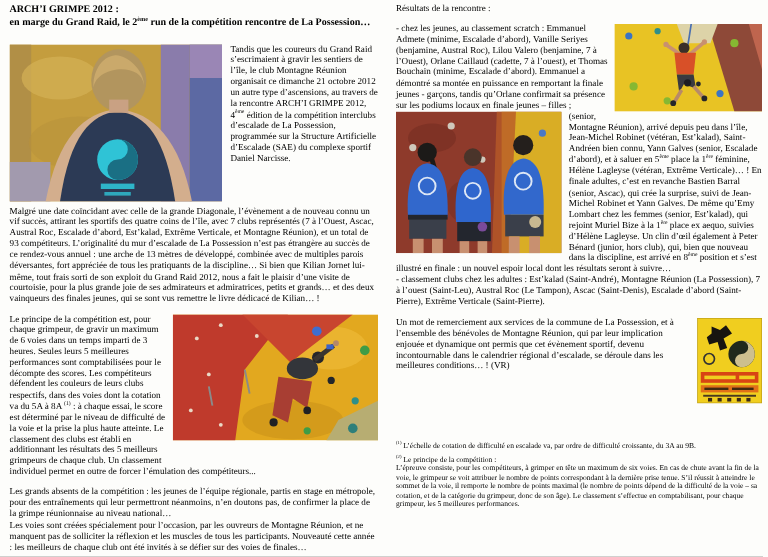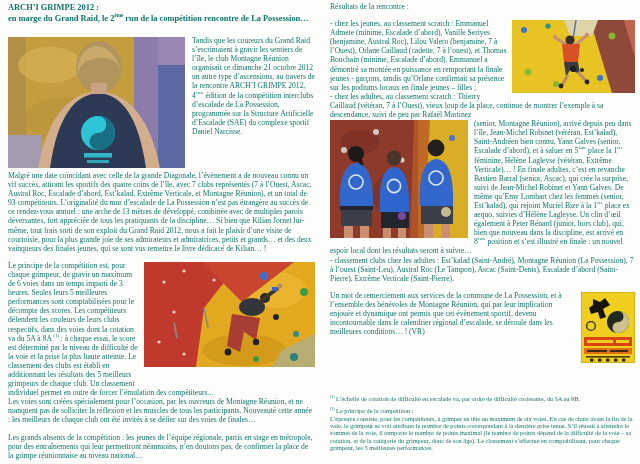--- a/index.html
+++ b/index.html
@@ -1,17 +1,17 @@
 <!DOCTYPE html>
 <html><head>
 <meta charset="utf-8">
 <style>
   html,body{margin:0;padding:0;background:#888;}
   #page{position:relative;width:640px;height:464px;background:#fdfdfb;overflow:hidden;
-        font-family:"Liberation Serif","DejaVu Serif",serif;color:#0f766e;}
+        font-family:"Liberation Serif","DejaVu Serif",serif;color:#000000;}
   .title-block{position:absolute;left:8px;top:2px;width:610px;font-weight:bold;
                font-size:8.4px;line-height:11px;}
   .col{position:absolute;font-size:7.6px;line-height:9.1px;}
   .col-left{left:8px;top:36px;width:307px;}
   .col-right{left:330px;top:2px;width:305px;}
   .para{margin:0;}
   .mt{margin-top:8px;}
   .clearb{clear:both;}
   svg.ph{display:block;}
   .ph1{float:left;margin:1px 7px 3px 0;}
@@ -92,23 +92,23 @@
           <ellipse cx="108" cy="45" rx="13" ry="9" fill="#33353a"></ellipse>
           <circle cx="121" cy="36" r="5" fill="#26262a"></circle>
           <path d="M118,38 L134,26" stroke="#3a3530" stroke-width="4" fill="none"></path>
           <rect x="128" y="25" width="6" height="4" fill="#3a62c8"></rect>
           <circle cx="136" cy="24" r="2.4" fill="#b58868"></circle>
         </g>
       </svg>
       <span><span>Le principe de la compétition est, pour chaque grimpeur, de gravir un maximum de 6 voies dans un temps imparti de 3 heures. Seules leurs 5 meilleures performances sont comptabilisées pour le décompte des scores. Les compétiteurs défendent les couleurs de leurs clubs respectifs, dans des voies dont la cotation va du 5A à 8A </span><sup>(1)</sup><span> : à chaque essai, le score est déterminé par le niveau de difficulté de la voie et la prise la plus haute atteinte. Le classement des clubs est établi en additionnant les résultats des 5 meilleurs grimpeurs de chaque club. Un classement individuel permet en outre de forcer l’émulation des compétiteurs...</span></span>
     </div>
 
+    <div class="para mt">Les grands absents de la compétition : les jeunes de l’équipe régionale, partis en stage en métropole, pour des entraînements qui leur permettront néanmoins, n’en doutons pas, de confirmer la place de la grimpe réunionnaise au niveau national…</div>
+
     <div class="para">Les voies sont créées spécialement pour l’occasion, par les ouvreurs de Montagne Réunion, et ne manquent pas de solliciter la réflexion et les muscles de tous les participants. Nouveauté cette année : les meilleurs de chaque club ont été invités à se défier sur des voies de finales…</div>
-
-    <div class="para mt">Les grands absents de la compétition : les jeunes de l’équipe régionale, partis en stage en métropole, pour des entraînements qui leur permettront néanmoins, n’en doutons pas, de confirmer la place de la grimpe réunionnaise au niveau national…</div>
   </section>
 
   <section class="col col-right">
 
     <div class="para">Résultats de la rencontre :</div>
 
     <div class="para mt">
       <svg class="ph ph3" width="123" height="73" viewBox="0 0 123 73">
         <rect width="123" height="73" fill="#e8c324"></rect>
         <path d="M78,0 L123,0 L123,73 L100,73 Z" fill="#8e4938"></path>
@@ -131,21 +131,20 @@
           <path d="M52,42 L66,42 L68,54 L58,50 L54,57 Z" fill="#3a3a40"></path>
           <path d="M56,55 L50,65 M66,52 L74,61" stroke="#b88a68" stroke-width="3" fill="none"></path>
           <circle cx="49" cy="66" r="2.4" fill="#26262a"></circle>
             <circle cx="75" cy="62" r="2.4" fill="#26262a"></circle>
           <circle cx="61" cy="49" r="3" fill="#1e1e22"></circle>
         </g>
       </svg>
       <span>- chez les jeunes, au classement scratch : Emmanuel Admete (minime, Escalade d’abord), Vanille Seriyes (benjamine, Austral Roc), Lilou Valero (benjamine, 7 à l’Ouest), Orlane Caillaud (cadette, 7 à l’ouest), et Thomas Bouchain (minime, Escalade d’abord). Emmanuel a démontré sa montée en puissance en remportant la finale jeunes - garçons, tandis qu’Orlane confirmait sa présence sur les podiums locaux en finale jeunes – filles ;</span>
     </div>
 
-    <div class="para">- chez les adultes, au classement scratch : Thierry Caillaud (vétéran, 7 à l’Ouest), vieux loup de la place, continue de montrer l’exemple à sa descendance, suivi de peu par Rafaël Martinez</div>
 
     <div class="para">
       <svg class="ph ph4" width="138" height="118" viewBox="0 0 138 118">
         <rect width="138" height="118" fill="#8e3a2b"></rect>
         <rect x="88" width="50" height="118" fill="#d9ad25"></rect>
         <path d="M84,0 h16 l-6,118 h-14 Z" fill="#b85a28" opacity="0.8"></path>
         <ellipse cx="30" cy="22" rx="20" ry="12" fill="#6f2a1f" opacity="0.5"></ellipse>
         <ellipse cx="58" cy="75" rx="16" ry="18" fill="#6f2a1f" opacity="0.4"></ellipse>
         <circle cx="14" cy="30" r="3" fill="#cfc8bb"></circle>
           <circle cx="46" cy="12" r="3" fill="#cfc8bb"></circle>

